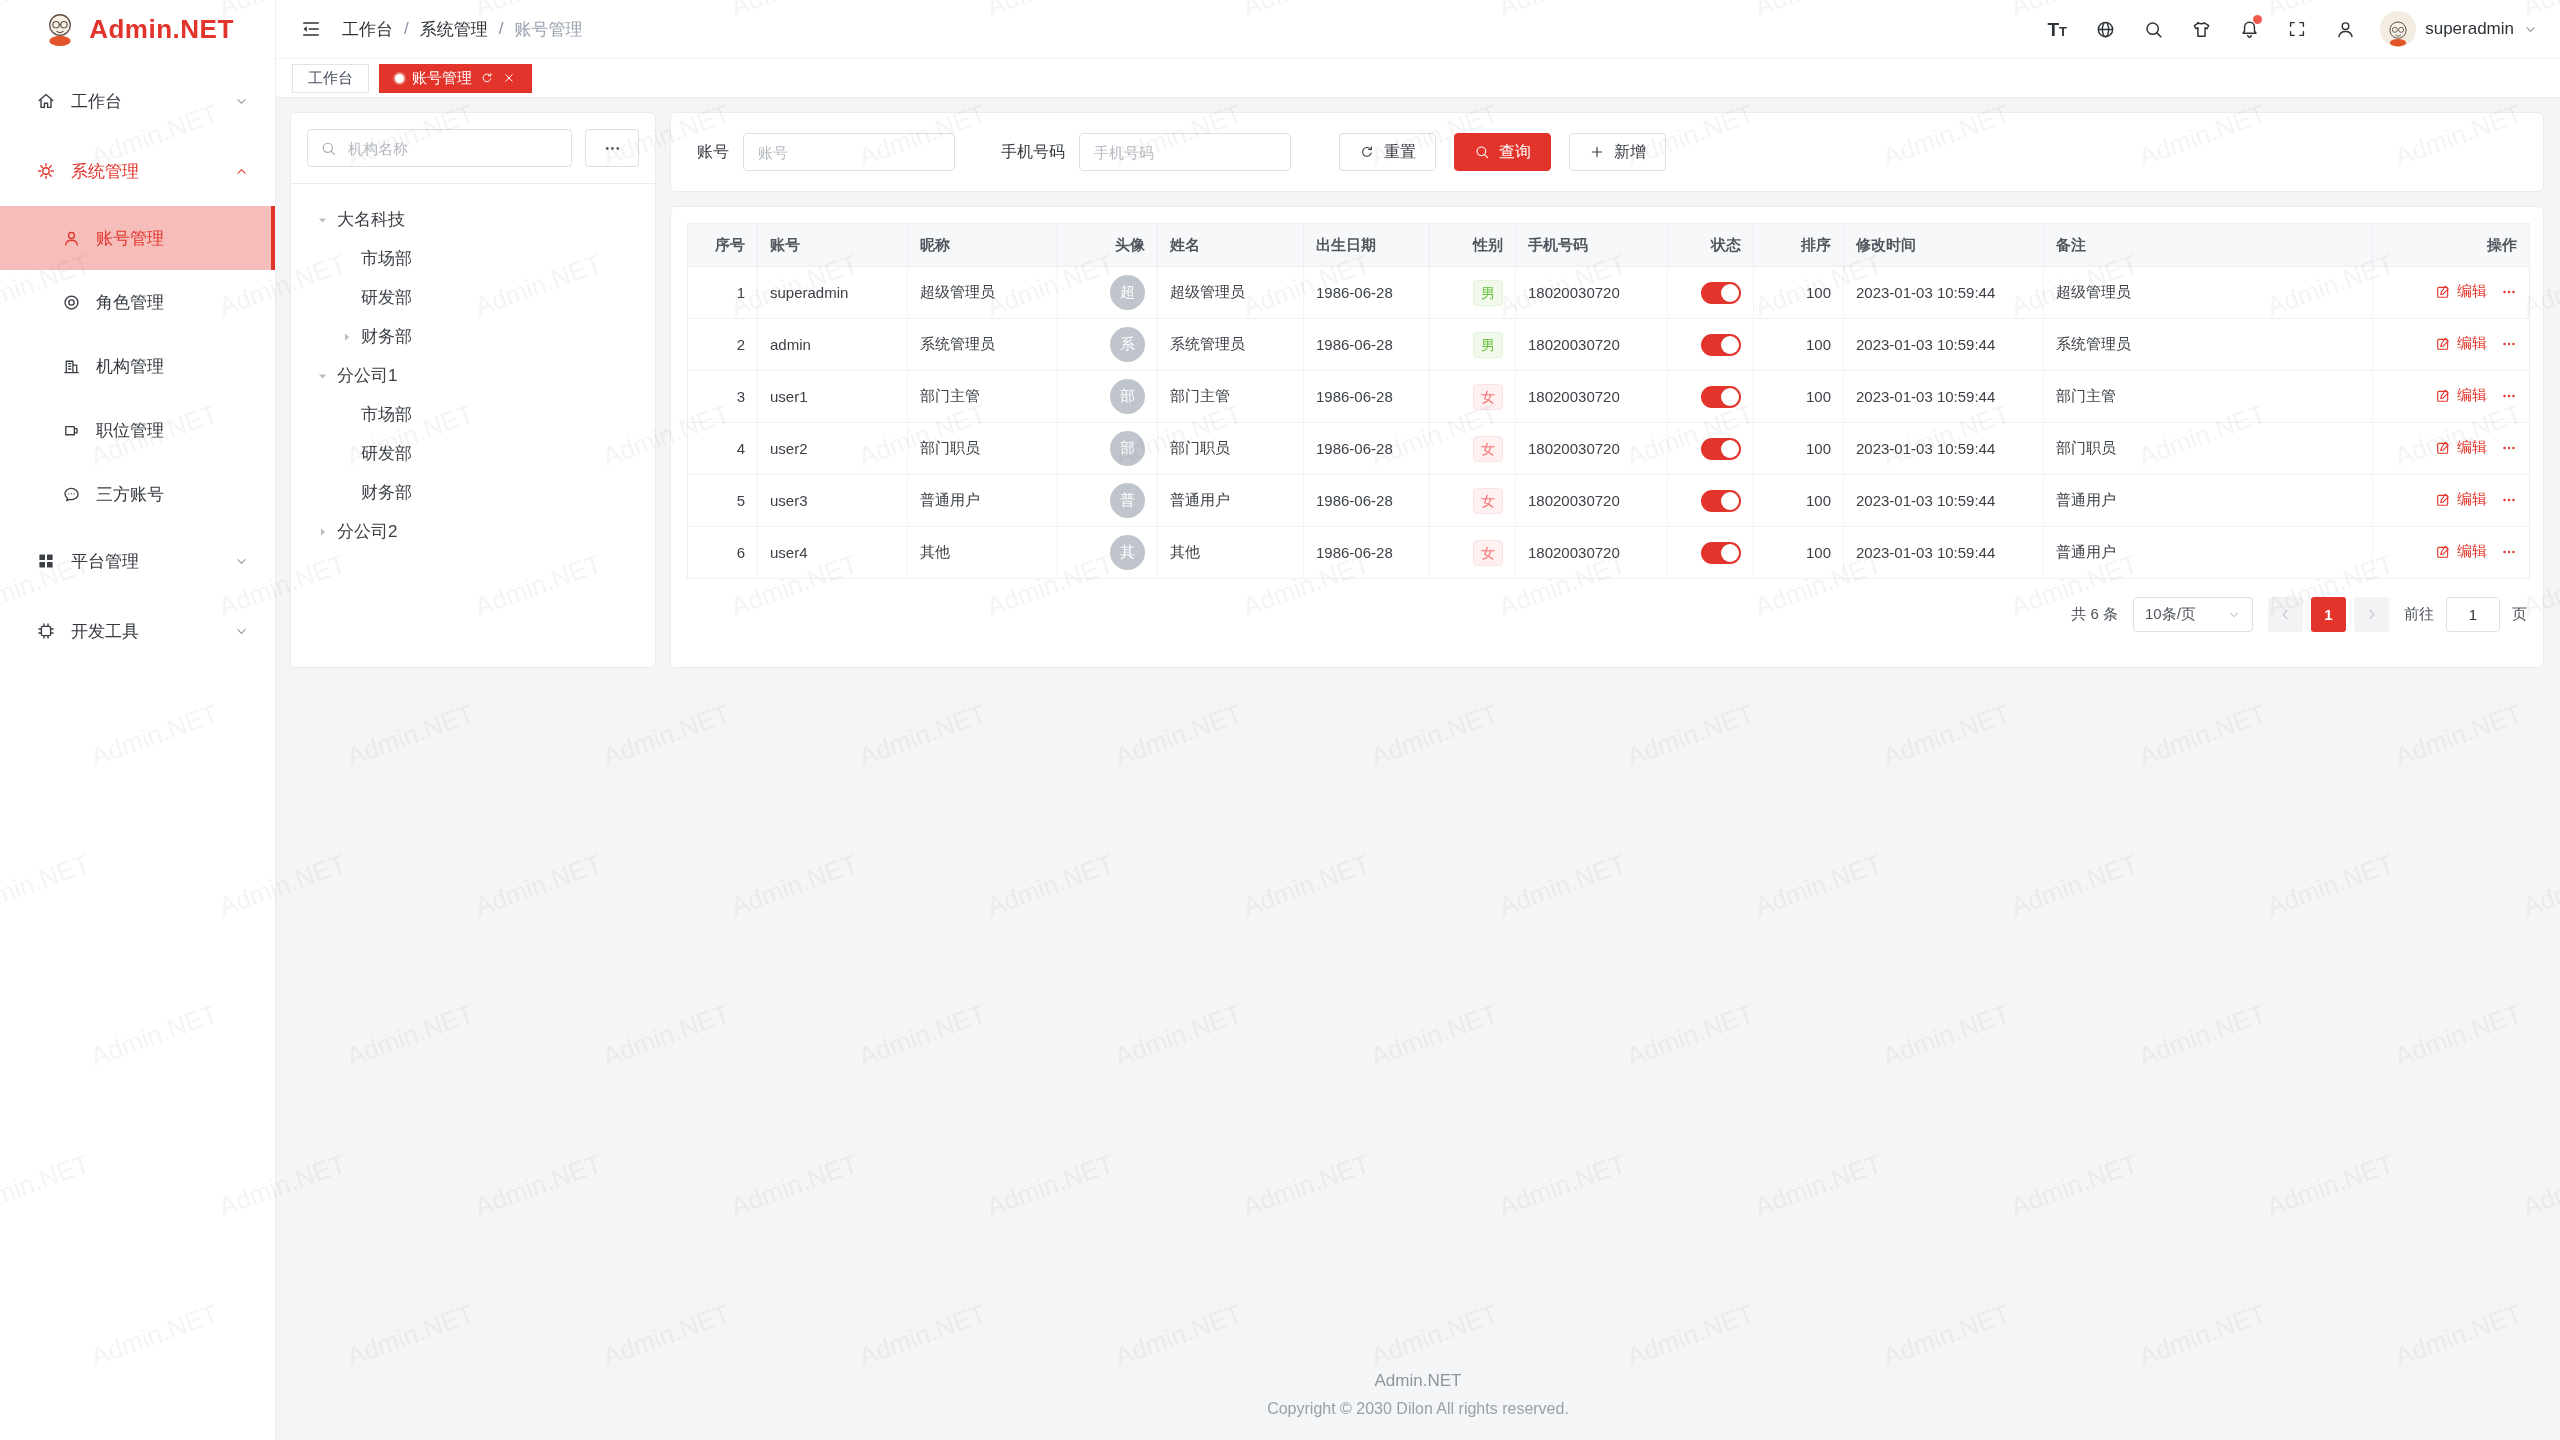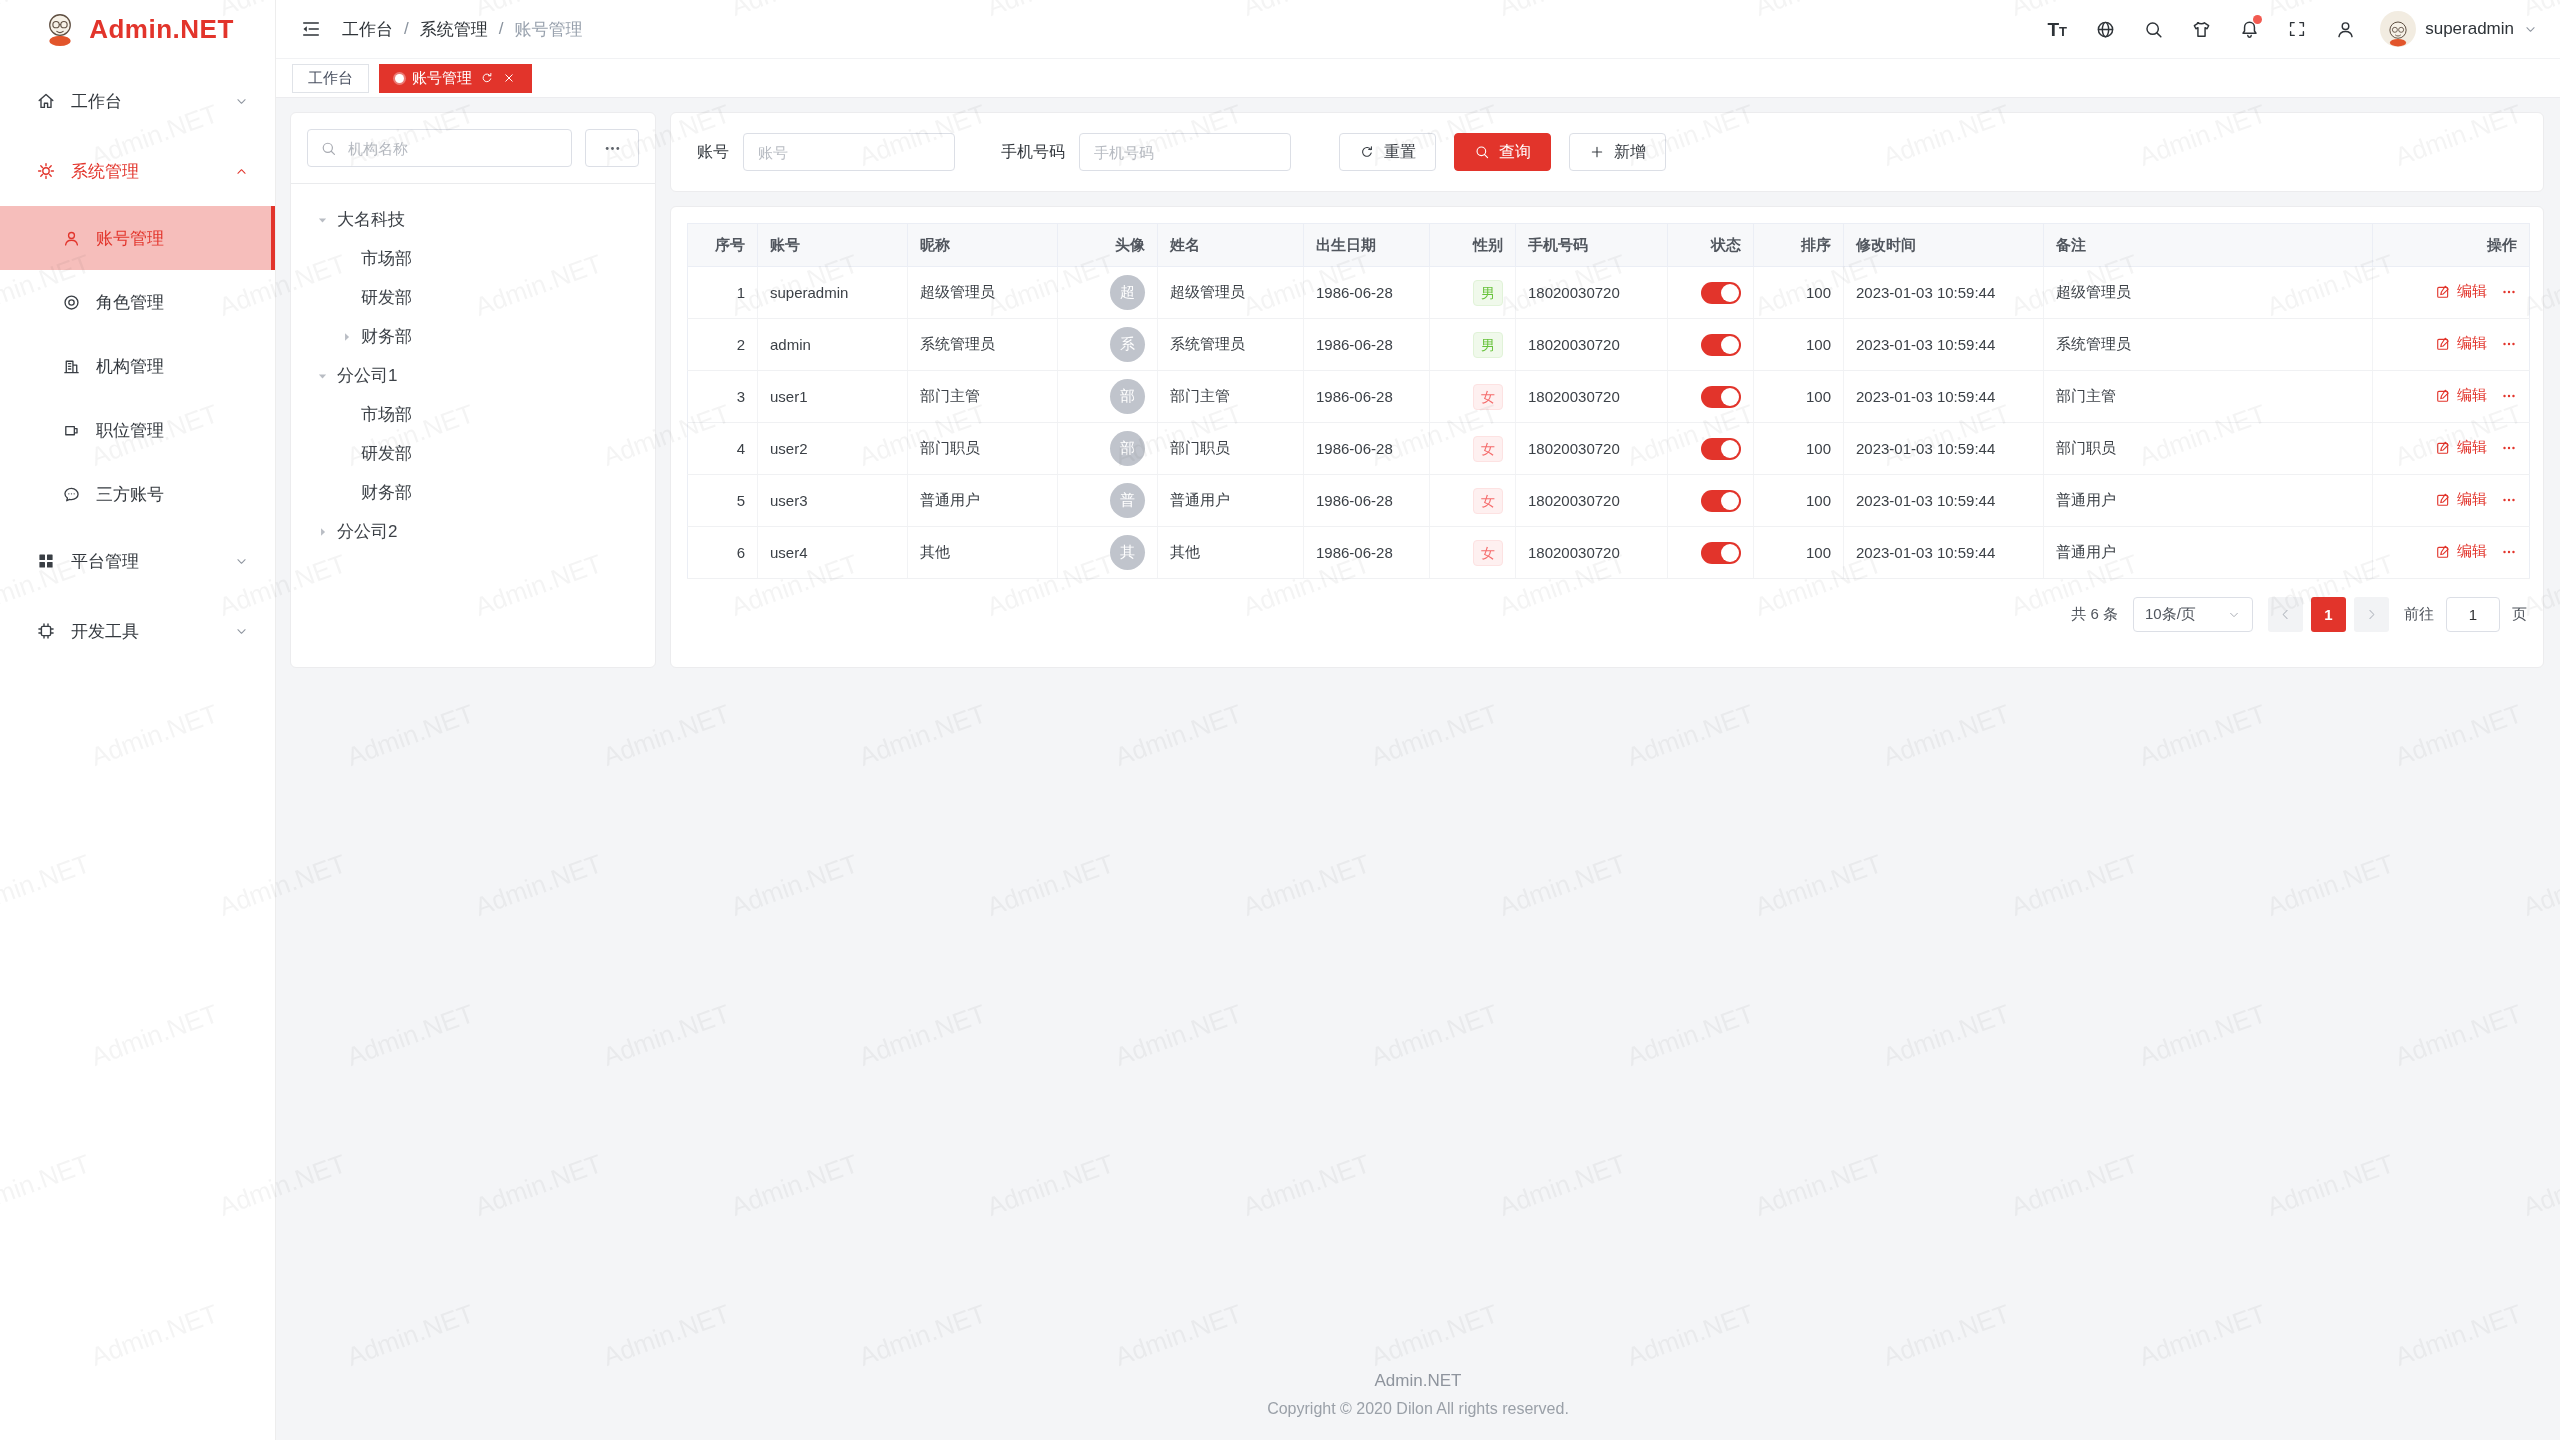--- a/index.html
+++ b/index.html
@@ -694,21 +694,21 @@
               <span>页</span>
             </span>
           </div>
         </div>
 
       </div>
     </div>
 
     <div class="footer">
       <div class="f1">Admin.NET</div>
-      <div class="f2">Copyright © 2020 Dilon All rights reserved.</div>
+      <div class="f2">Copyright © 2030 Dilon All rights reserved.</div>
     </div>
 
   </div>
 </div>
 
 <div class="wm-layer">
     <span style="left: -40px; top: -30px;">Admin.NET</span>
     <span style="left: 216px; top: -30px;">Admin.NET</span>
     <span style="left: 472px; top: -30px;">Admin.NET</span>
     <span style="left: 728px; top: -30px;">Admin.NET</span>

